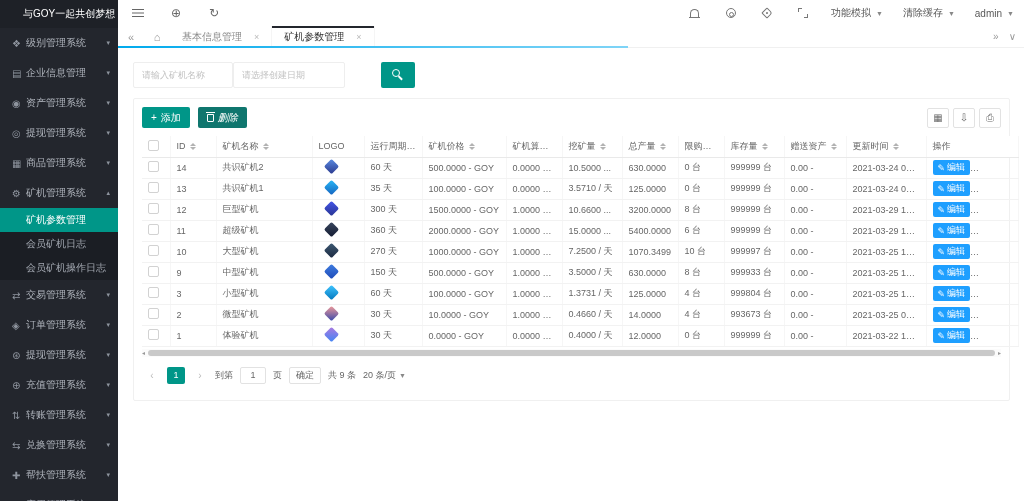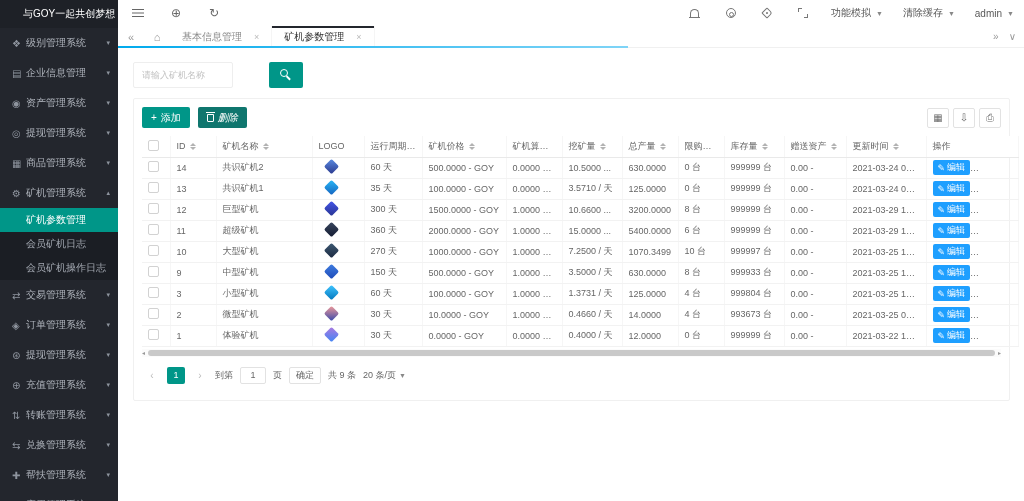--- a/index.html
+++ b/index.html
@@ -273,20 +273,21 @@
       <span>»</span>
       <span>∨</span>
     </span>
     <span class="progress-line"></span>
   </div>
 
   <div class="content">
 
     <div class="search-row">
       <input class="s-input" placeholder="请输入矿机名称" style="">
+      <input class="s-input date" placeholder="请选择创建日期" style="">
       <button class="search-btn">
         <span class="icon-mag"></span>
       </button>
     </div>
 
     <div class="card">
       <div class="toolbar">
         <button class="btn btn-add">
           <span>+</span>
           <span>添加</span>

